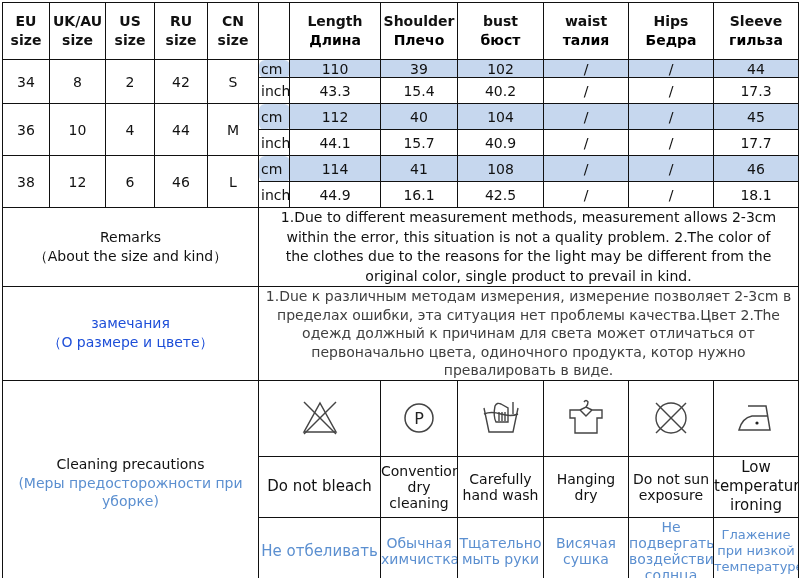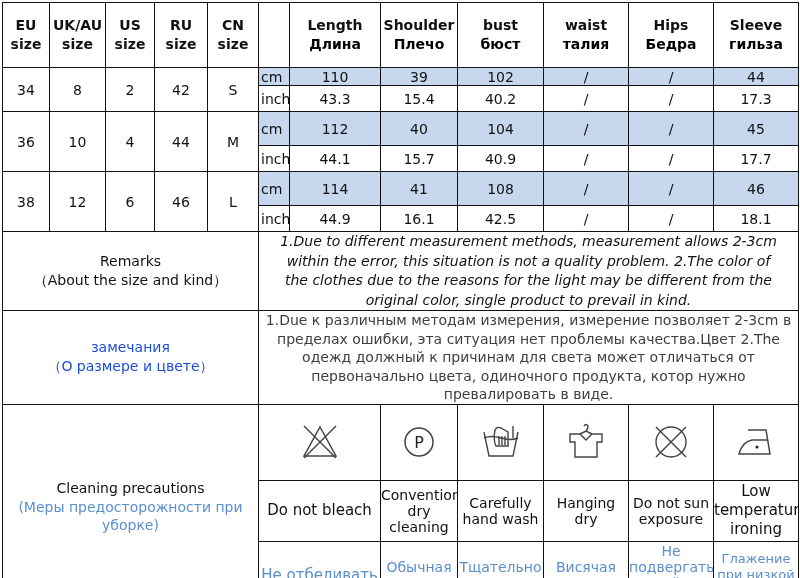--- a/index.html
+++ b/index.html
@@ -3,24 +3,24 @@
 <meta charset="utf-8">
 <style>
   * { box-sizing: border-box; margin: 0; padding: 0; }
   html, body { width: 800px; height: 578px; background: #ffffff; overflow: hidden; }
   body { font-family: "DejaVu Sans", "Liberation Sans", sans-serif; color: #111; position: relative; }
   .sheet { position: absolute; left: 2px; top: 2px; width: 796px; height: 574px; }
   table.size { border-collapse: collapse; table-layout: fixed; width: 796px; position: absolute; left: 0; top: 0; }
   table.size td { border: 1.5px solid #111; text-align: center; vertical-align: middle; font-size: 14px; padding: 0; overflow: hidden; }
   .hdr { font-weight: bold; font-size: 15px; line-height: 19px; }
   .hdr .ru { color: #000000; display: block; }
-  .unit { font-size: 13px; text-align: left !important; padding-left: 2px !important; }
+  .unit { font-size: 13px; text-align: left !important; padding-left: 2px !important; border-radius: 6px; }
   .blue td.m, td.bl { background: #c6d7ee; }
   .lbl { font-size: 14px; line-height: 19px; }
-  .remark-en { font-size: 14px; line-height: 19.5px; padding: 0 17px !important; font-style: italic; }
+  .remark-en { font-size: 14px; line-height: 19.5px; padding: 0 17px !important; }
   .remark-ru { font-size: 11px; line-height: 18.5px; color: #404040; padding: 0 2px !important; }
   .ru-lbl { color: #1d4ed8; font-size: 14px; line-height: 19px; }
   .care-en { font-size: 12px; line-height: 16px; }
   .care-en.big { font-size: 15px; line-height: 19px; }
   .care-ru { color: #5b8fd0; font-size: 11.5px; line-height: 16px; }
   .care-ru.big { font-size: 15px; }
   .icon svg { display: block; margin: 0 auto; }
 </style>
 </head>
 <body>
@@ -36,21 +36,21 @@
     <col style="width:31px">
     <col style="width:91px">
         <col style="width:77px">
         <col style="width:86px">
         <col style="width:85px">
         <col style="width:85px">
         <col style="width:85px">
   </colgroup>
 
   <tbody>
-        <tr style="height:65px">
+        <tr style="height:57px">
     <td class="hdr">EU size</td>
     <td class="hdr">UK/AU size</td>
     <td class="hdr">US size</td>
     <td class="hdr">RU size</td>
     <td class="hdr">CN size</td>
     <td></td>
     <td class="hdr"><span>Length</span><span class="ru">Длина</span></td>
     <td class="hdr"><span>Shoulder</span><span class="ru">Плечо</span></td>
     <td class="hdr"><span>bust</span><span class="ru">бюст</span></td>
     <td class="hdr"><span>waist</span><span class="ru">талия</span></td>
@@ -75,21 +75,21 @@
   <tr style="height:26px">
     <td class="unit">inch</td>
     <td>43.3</td>
     <td>15.4</td>
     <td>40.2</td>
     <td>/</td>
     <td>/</td>
     <td>17.3</td>
   </tr>
 
-  <tr style="height:34px">
+  <tr style="height:26px">
     <td rowspan="2">36</td>
     <td rowspan="2">10</td>
     <td rowspan="2">4</td>
     <td rowspan="2">44</td>
     <td rowspan="2">M</td>
     <td class="unit bl">cm</td>
     <td class="bl">112</td>
     <td class="bl">40</td>
     <td class="bl">104</td>
     <td class="bl">/</td>
@@ -99,21 +99,21 @@
   <tr style="height:26px">
     <td class="unit">inch</td>
     <td>44.1</td>
     <td>15.7</td>
     <td>40.9</td>
     <td>/</td>
     <td>/</td>
     <td>17.7</td>
   </tr>
 
-  <tr style="height:34px">
+  <tr style="height:26px">
     <td rowspan="2">38</td>
     <td rowspan="2">12</td>
     <td rowspan="2">6</td>
     <td rowspan="2">46</td>
     <td rowspan="2">L</td>
     <td class="unit bl">cm</td>
     <td class="bl">114</td>
     <td class="bl">41</td>
     <td class="bl">108</td>
     <td class="bl">/</td>

